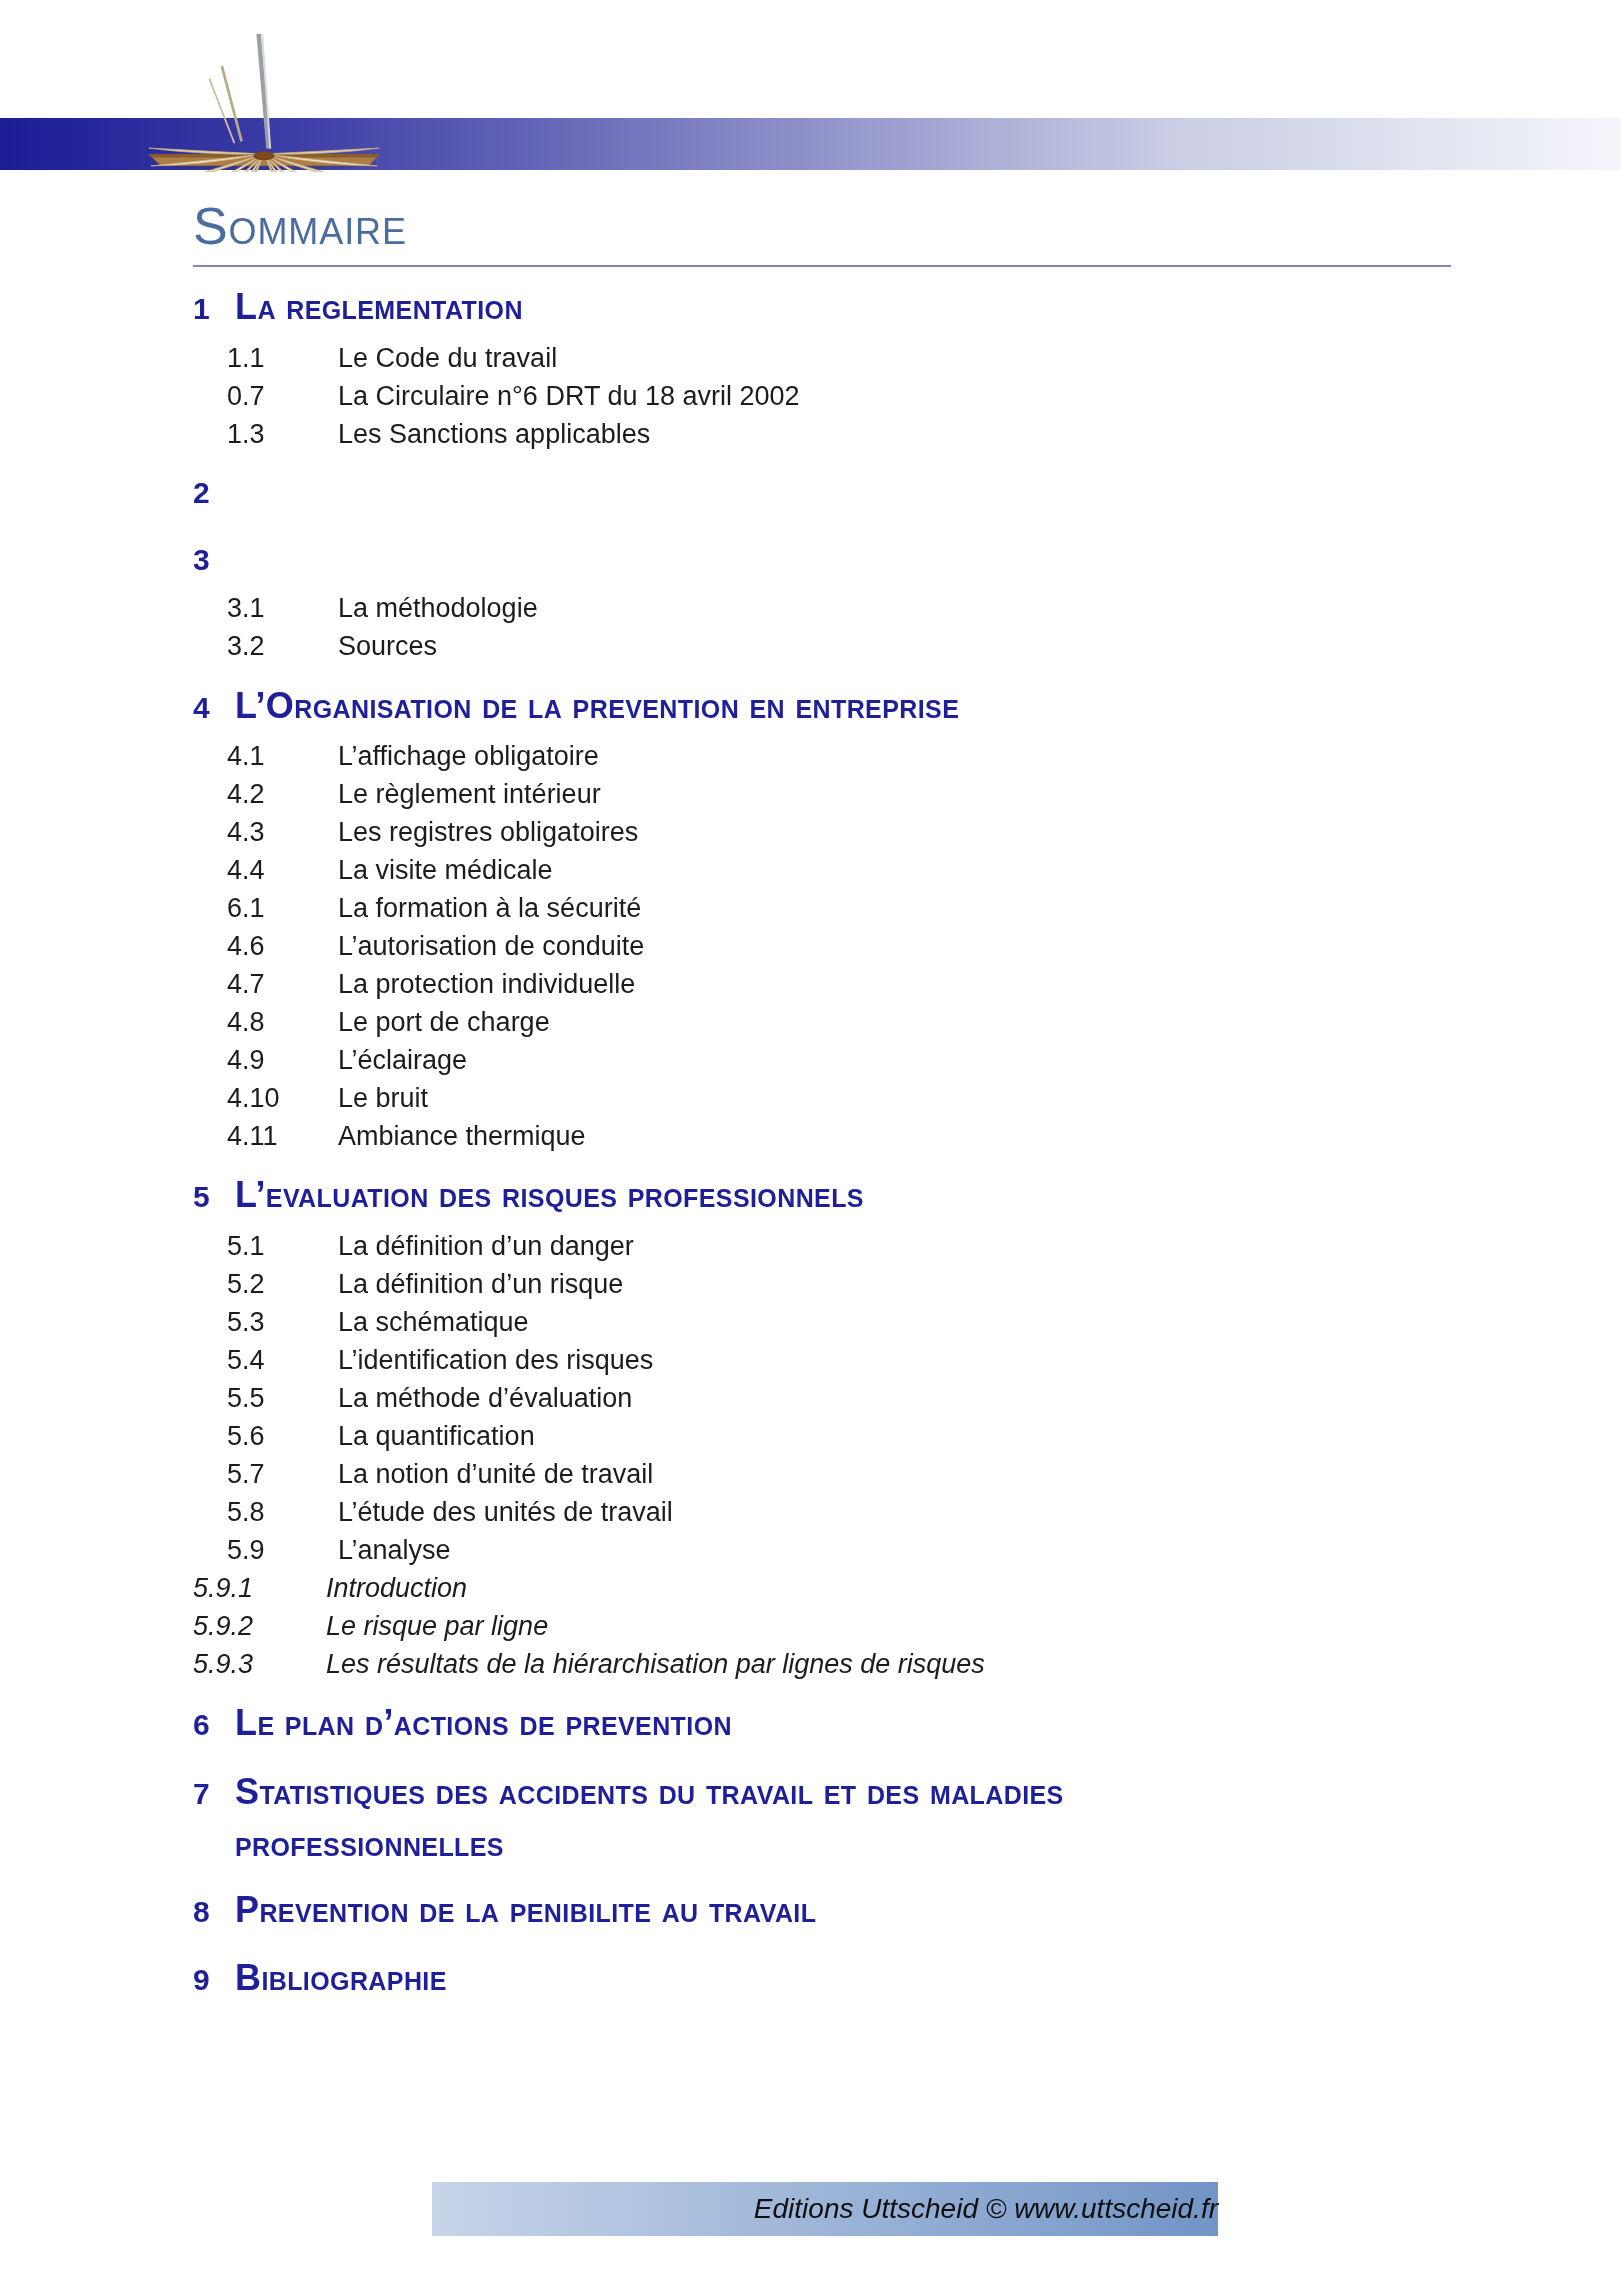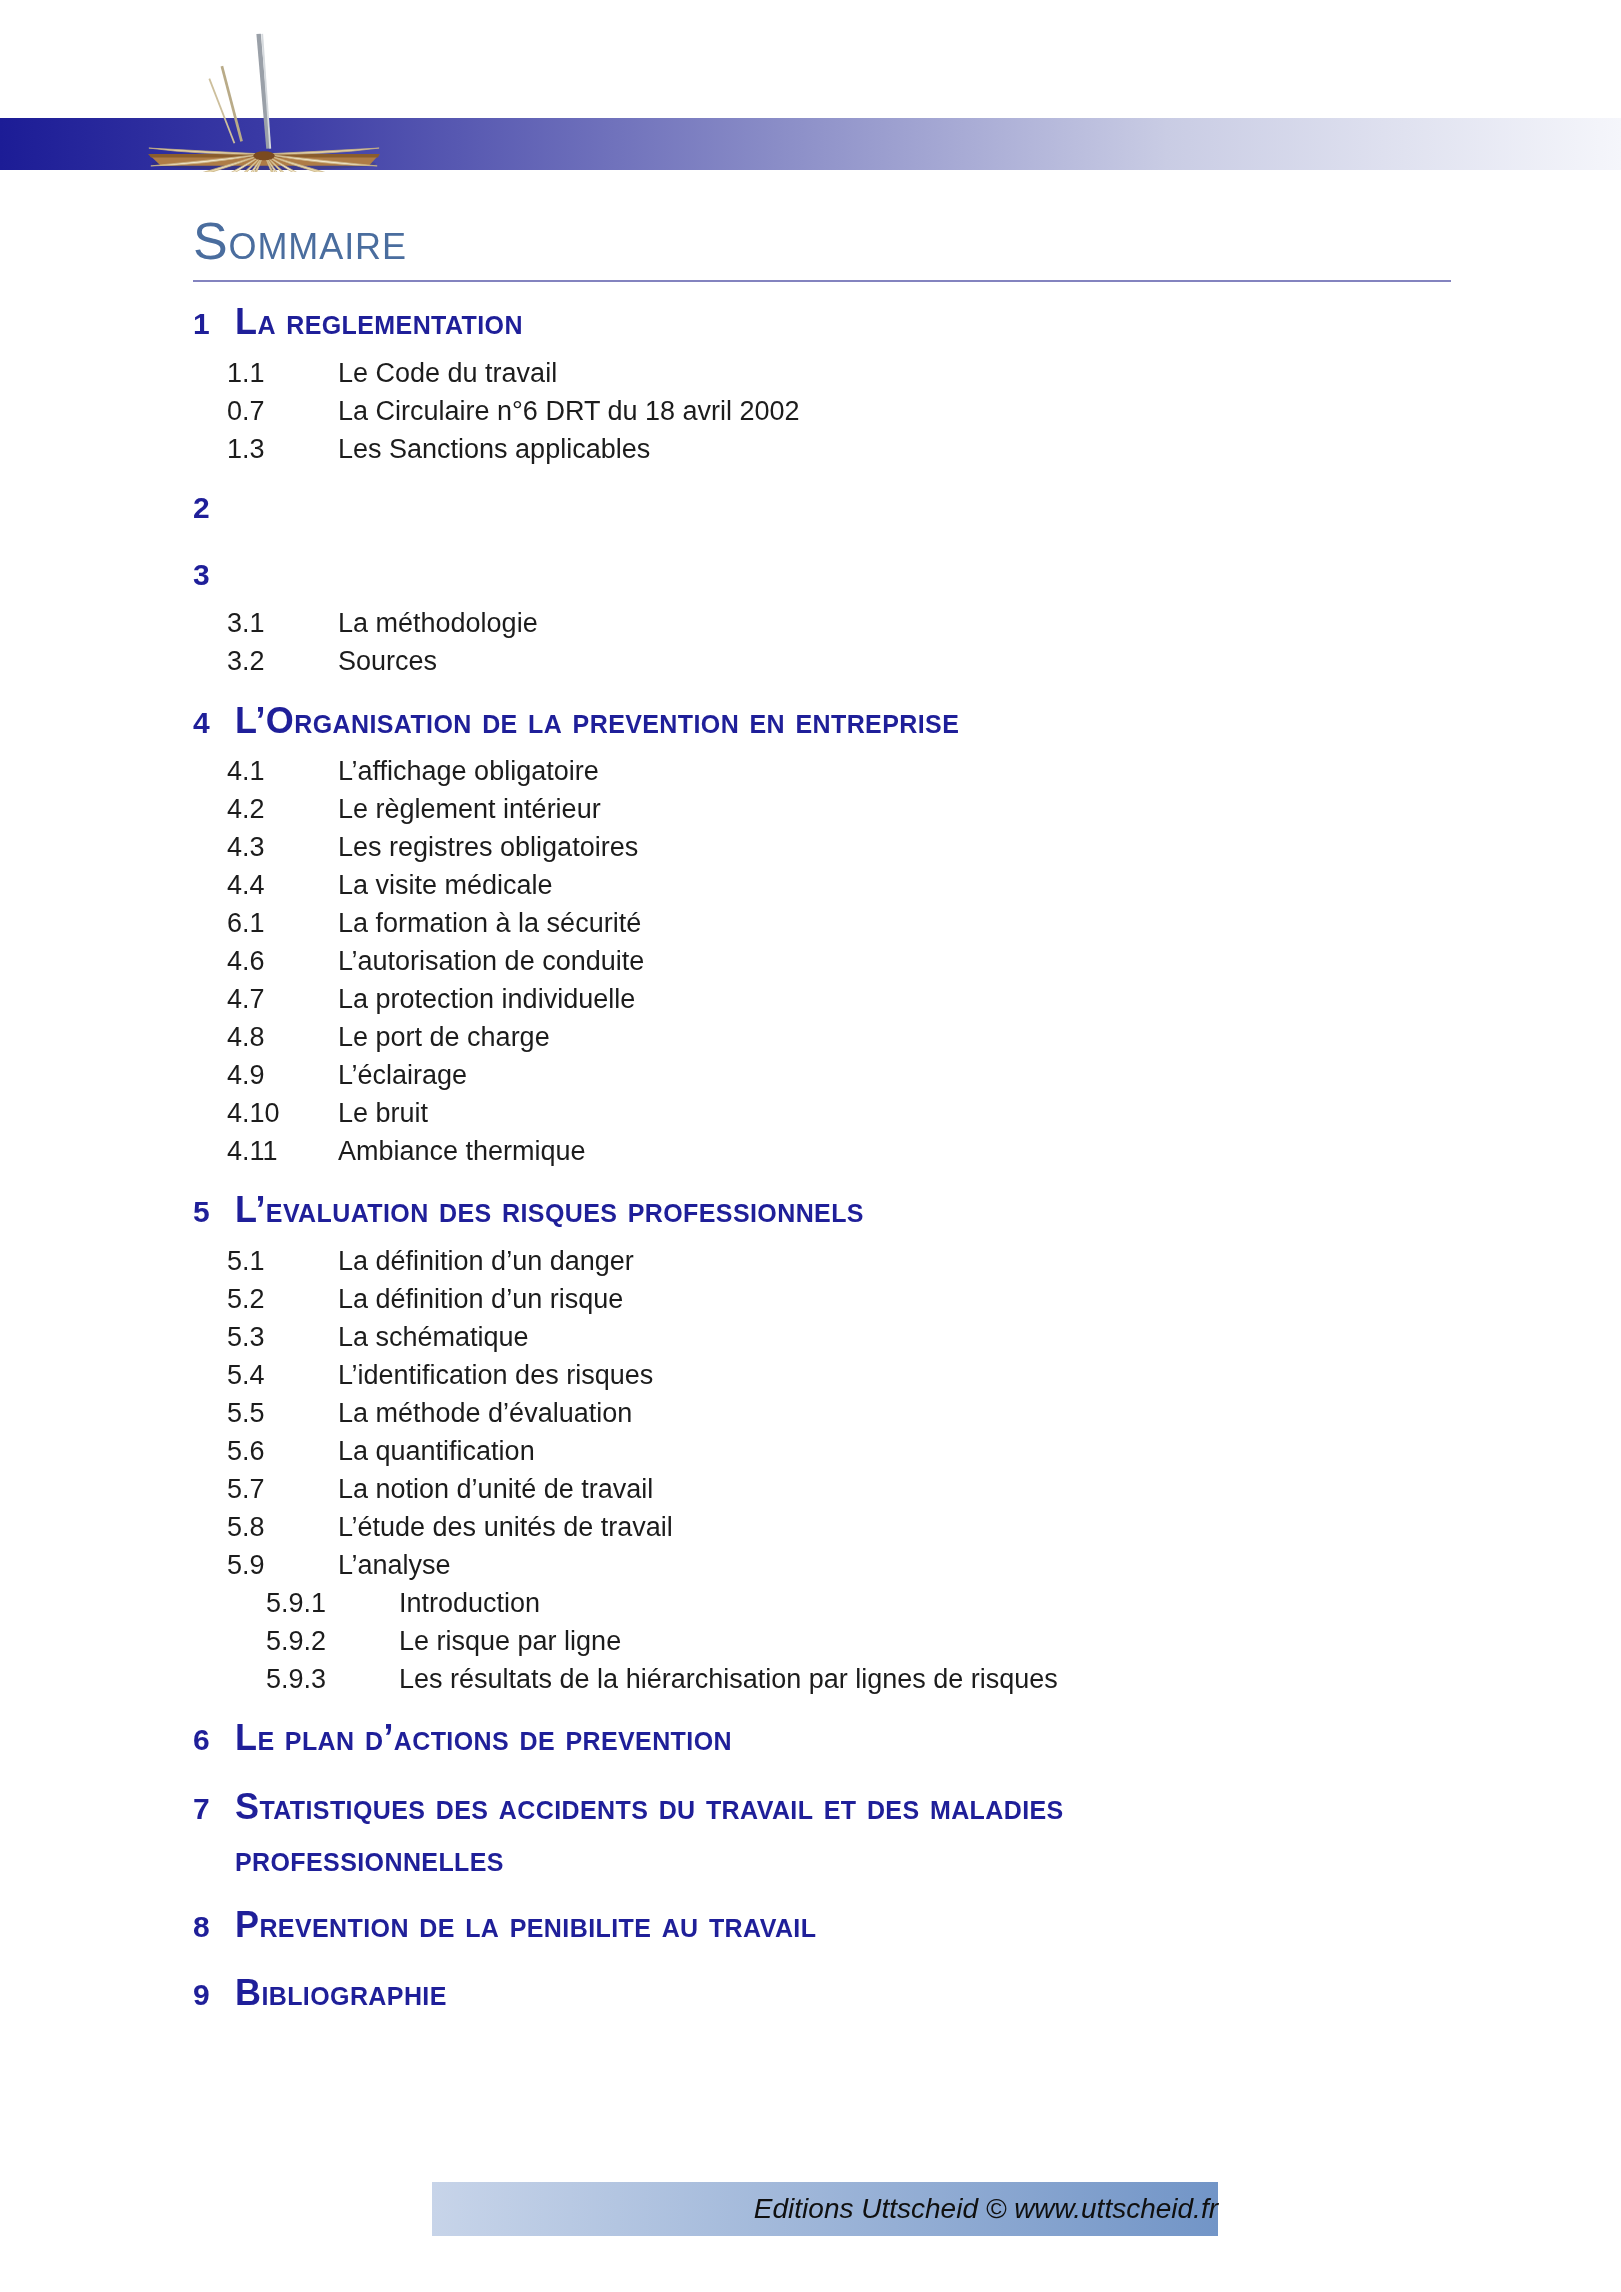--- a/index.html
+++ b/index.html
@@ -16,42 +16,42 @@
     position:absolute;left:0;top:118px;width:1621px;height:52px;
     background:linear-gradient(to right,
       var(--c-band-left,#1c1c96) 0%,
       #3d3da6 18%,
       #8a8dc7 48%,
       #c9cce4 72%,
       var(--c-band-right,#f5f6fb) 100%);
   }
   .book{position:absolute;left:134px;top:23px;width:260px;height:149px;}
   
-  .main{position:absolute;left:193px;top:209px;width:1258px;}
+  .main{position:absolute;left:193px;top:194px;width:1258px;}
   .title{
     font-size:52px;line-height:64px;font-weight:400;
     font-variant:small-caps;letter-spacing:0.9px;
     color:var(--c-title,#4a6d9e);
   }
   .rule{
     border:none;border-top:2.7px solid var(--c-rule,#8383bf);
     margin:7.2px 0 0 0;width:100%;
   }
   .toc{margin-top:12.5px;}
   .row{display:flex;align-items:baseline;}
   .lvl1{
     line-height:52px;margin:14.3px 0 3.6px 0;
     color:var(--c-heading,#1f1f99);font-weight:700;font-size:36px;
   }
   .lvl1 .num{flex:0 0 42px;font-size:30px;}
   .lvl1 .label{font-variant:small-caps;white-space:pre-line;max-width:1003px;letter-spacing:0.4px;}
   .lvl2,.lvl3{line-height:38px;font-size:27px;color:var(--c-text,#1c1c1c);gap:8px;}
   .lvl2{margin-left:34px;}
   .lvl2 .num{flex:0 0 103px;}
-  .lvl3{margin-left:73px;}
+  .lvl3{font-style:italic;}
   .lvl3 .num{flex:0 0 125px;}
   
   .footer{
     position:absolute;left:432px;top:2182px;width:786px;height:54px;
     background:linear-gradient(to right,var(--c-footer-left,#c7d4e9),var(--c-footer-right,#7295c7));
     text-align:right;line-height:54px;
     font-style:italic;font-size:28px;color:#101010;
   }
 </style>
 </head>

